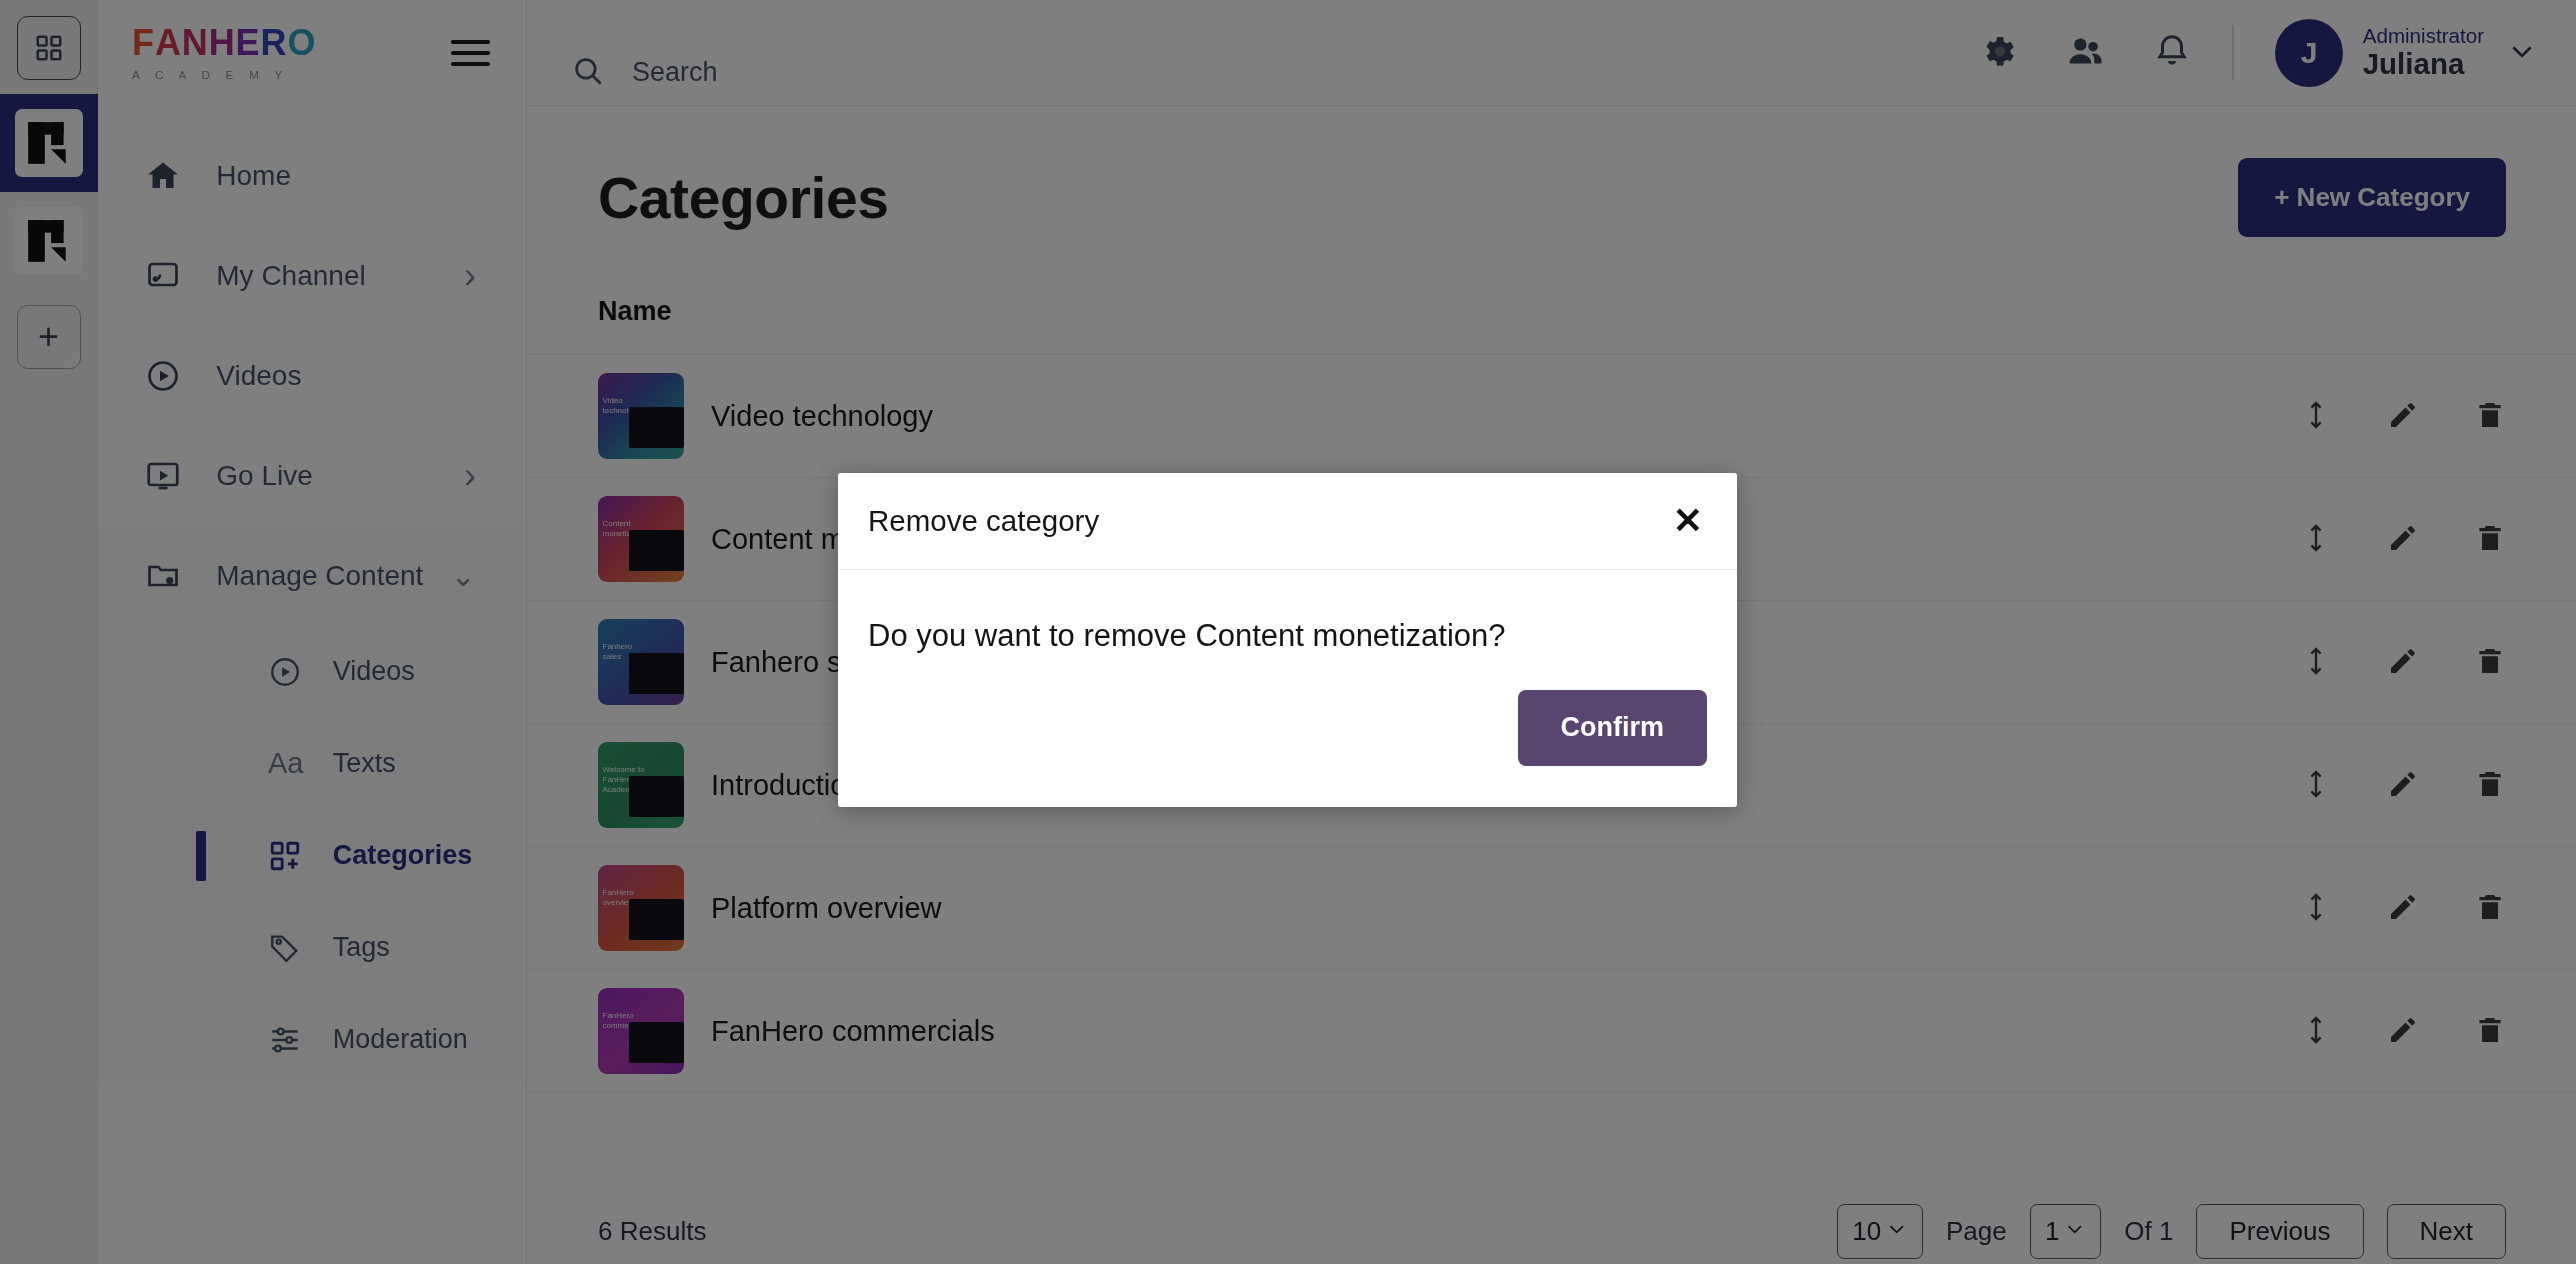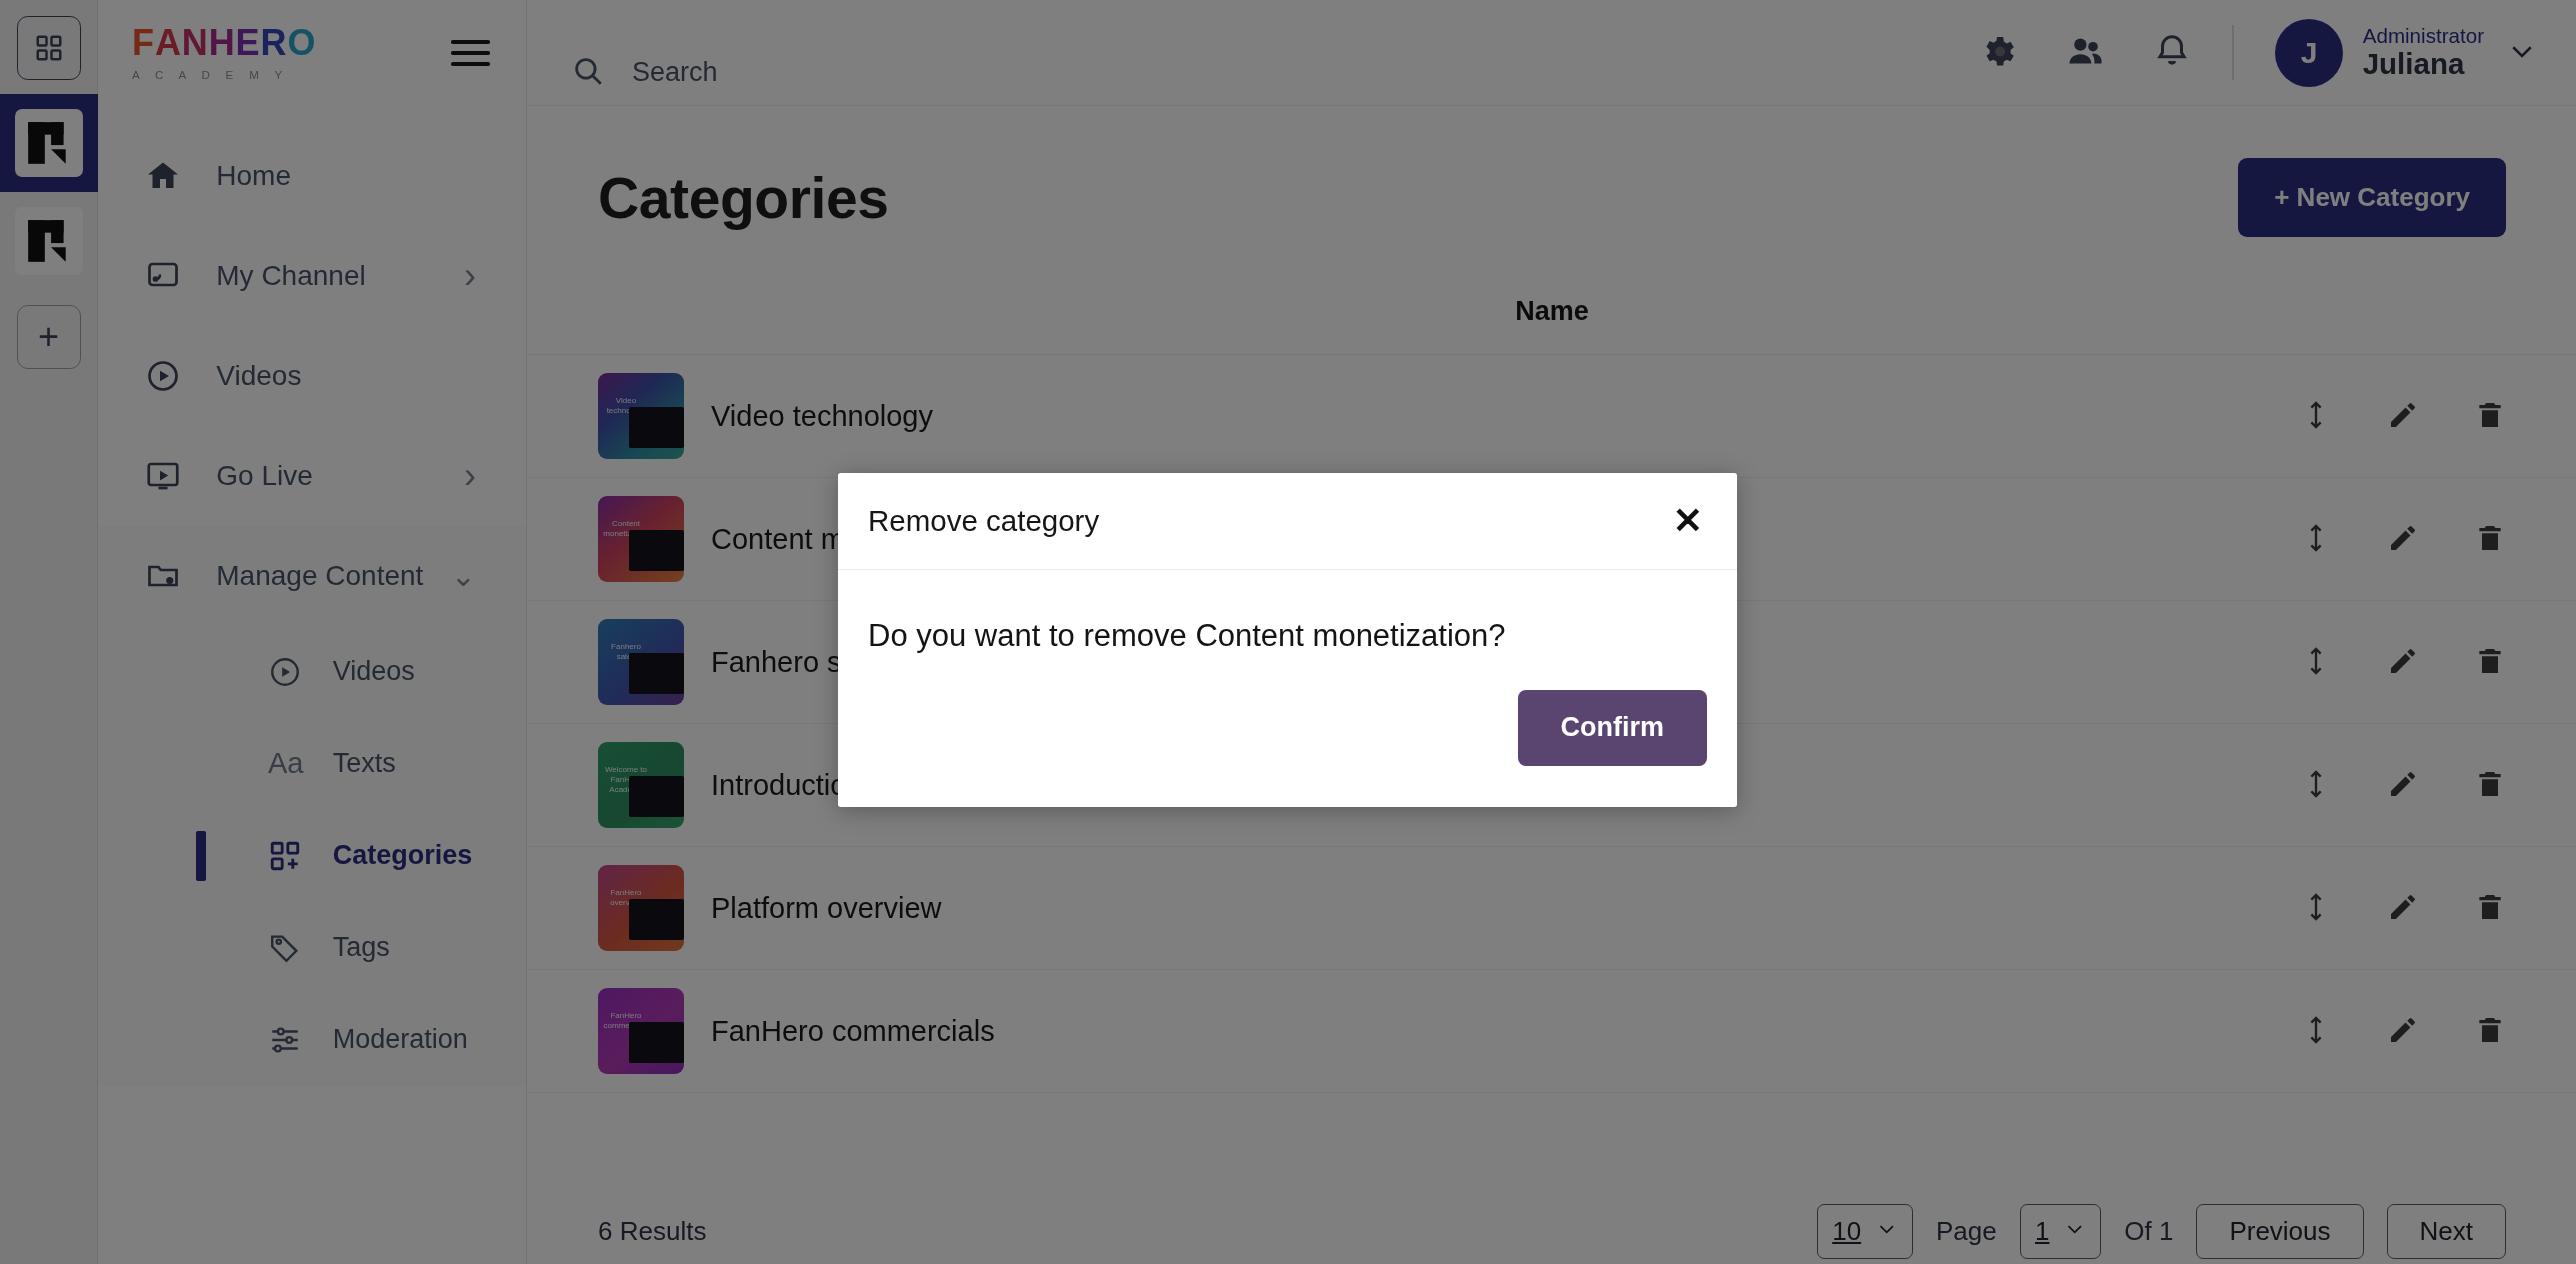--- a/index.html
+++ b/index.html
@@ -100,21 +100,21 @@
   .main { position:absolute; left:528px; top:106px; right:0; bottom:0; background:#fff; }
   .page-head {
     display:flex; align-items:center; justify-content:space-between;
     padding:52px 70px 0 70px;
   }
   .page-title { font-size:57px; font-weight:700; color:#1e1e1e; letter-spacing:-0.4px; }
   .new-btn {
     background:#2b2f80; color:#fff; font-size:26px; font-weight:600;
     padding:24px 36px; border-radius:9px; border:none;
   }
-  .table { margin-top:59px;text-align:center; }
+  .table { margin-top:59px; }
   .th {
     padding:0 70px 27px 70px; font-size:27px; font-weight:700; color:#171717;
     border-bottom:0.9px solid #ececf0;
   }
   .row {
     display:flex; align-items:center; justify-content:space-between;
     height:123px; padding:0 70px; border-bottom:0.9px solid #f0f0f3;
   }
   .row-left { display:flex; align-items:center; }
   .thumb {
@@ -133,21 +133,21 @@
 
   
   .pagination {
     position:absolute; left:0; right:0; bottom:0; height:68px;
     display:flex; align-items:center; padding:0 70px; background:#fff;
   }
   .results { font-size:26px; color:#2f3545; }
   .pag-right { margin-left:auto; display:flex; align-items:center; gap:23px; }
   .select {
     border:1.8px solid #525a6b; border-radius:7.2px; height:55px; padding:0 14.3px;
-    display:flex; align-items:center; gap:15px; font-size:26px; color:#20242e;text-decoration:underline;
+    display:flex; align-items:center; gap:5px; font-size:26px; color:#20242e;
   }
   .pag-lbl { font-size:26px; color:#2f3545; }
   .pag-btn {
     border:1.8px solid #525a6b; border-radius:7.2px; height:55px; padding:0 32px;
     display:flex; align-items:center; font-size:26px; color:#20242e;
   }
 
   
   .overlay { position:absolute; inset:0; background:rgba(0,0,0,.5); }
   .modal {

